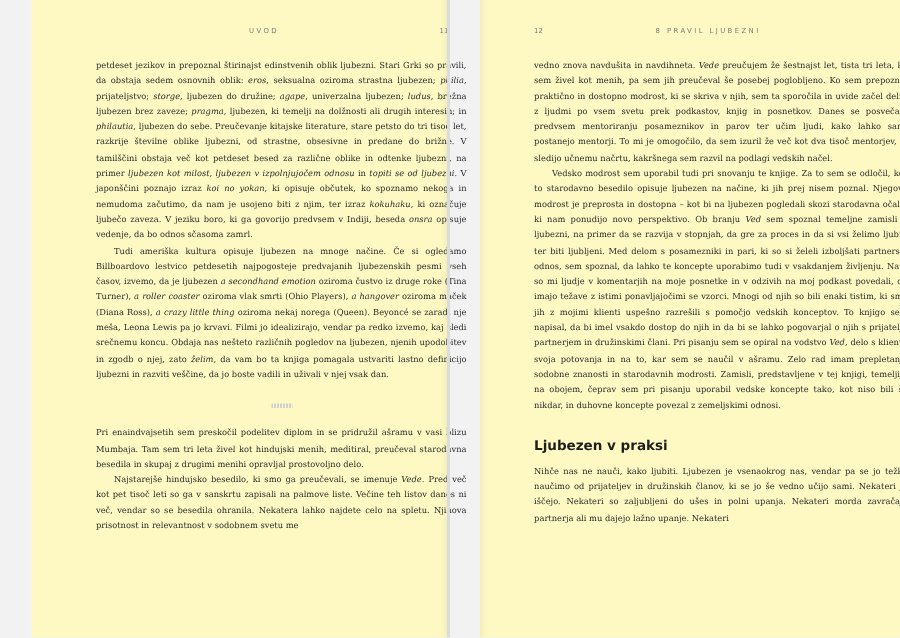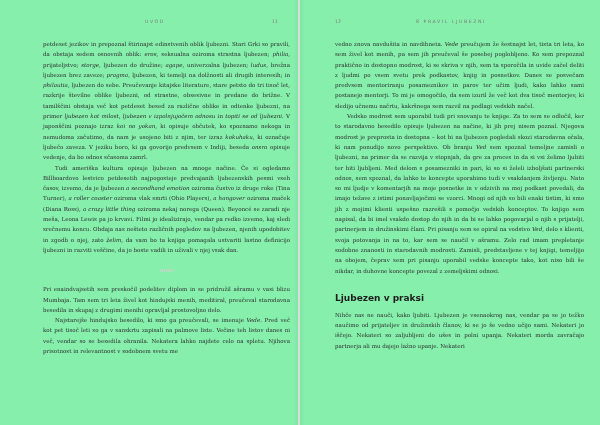--- a/index.html
+++ b/index.html
@@ -5,21 +5,21 @@
   html, body { margin: 0; padding: 0; }
   body {
     width: 600px; height: 425px; overflow: hidden;
     background: #f2f2f2;
     font-family: "DejaVu Serif", "Liberation Serif", serif;
     color: #2b2b2b;
     position: relative;
   }
   .spread { position: absolute; left: 0; top: 0; width: 600px; height: 425px; display: flex; }
   .page {
-    position: relative; height: 425px; background: #86efac; box-sizing: border-box;
+    position: relative; height: 425px; background: #fef9c3; box-sizing: border-box; margin-left: 21px;
   }
   .page.left { width: 299px; box-shadow: inset -6px 0 6px -6px rgba(0,0,0,0.12); }
   .page.right { width: 301px; box-shadow: inset 6px 0 6px -6px rgba(0,0,0,0.10); }
   .gutter { position: absolute; left: 298px; top: 0; width: 2px; height: 425px; background: #dcdcdc; }
 
   .running-head {
     position: absolute; top: 19px; font-family: "DejaVu Sans", "Liberation Sans", sans-serif;
     font-size: 4.6px; letter-spacing: 1.6px; color: #7a7a7a; text-transform: uppercase;
   }
   .folio {

